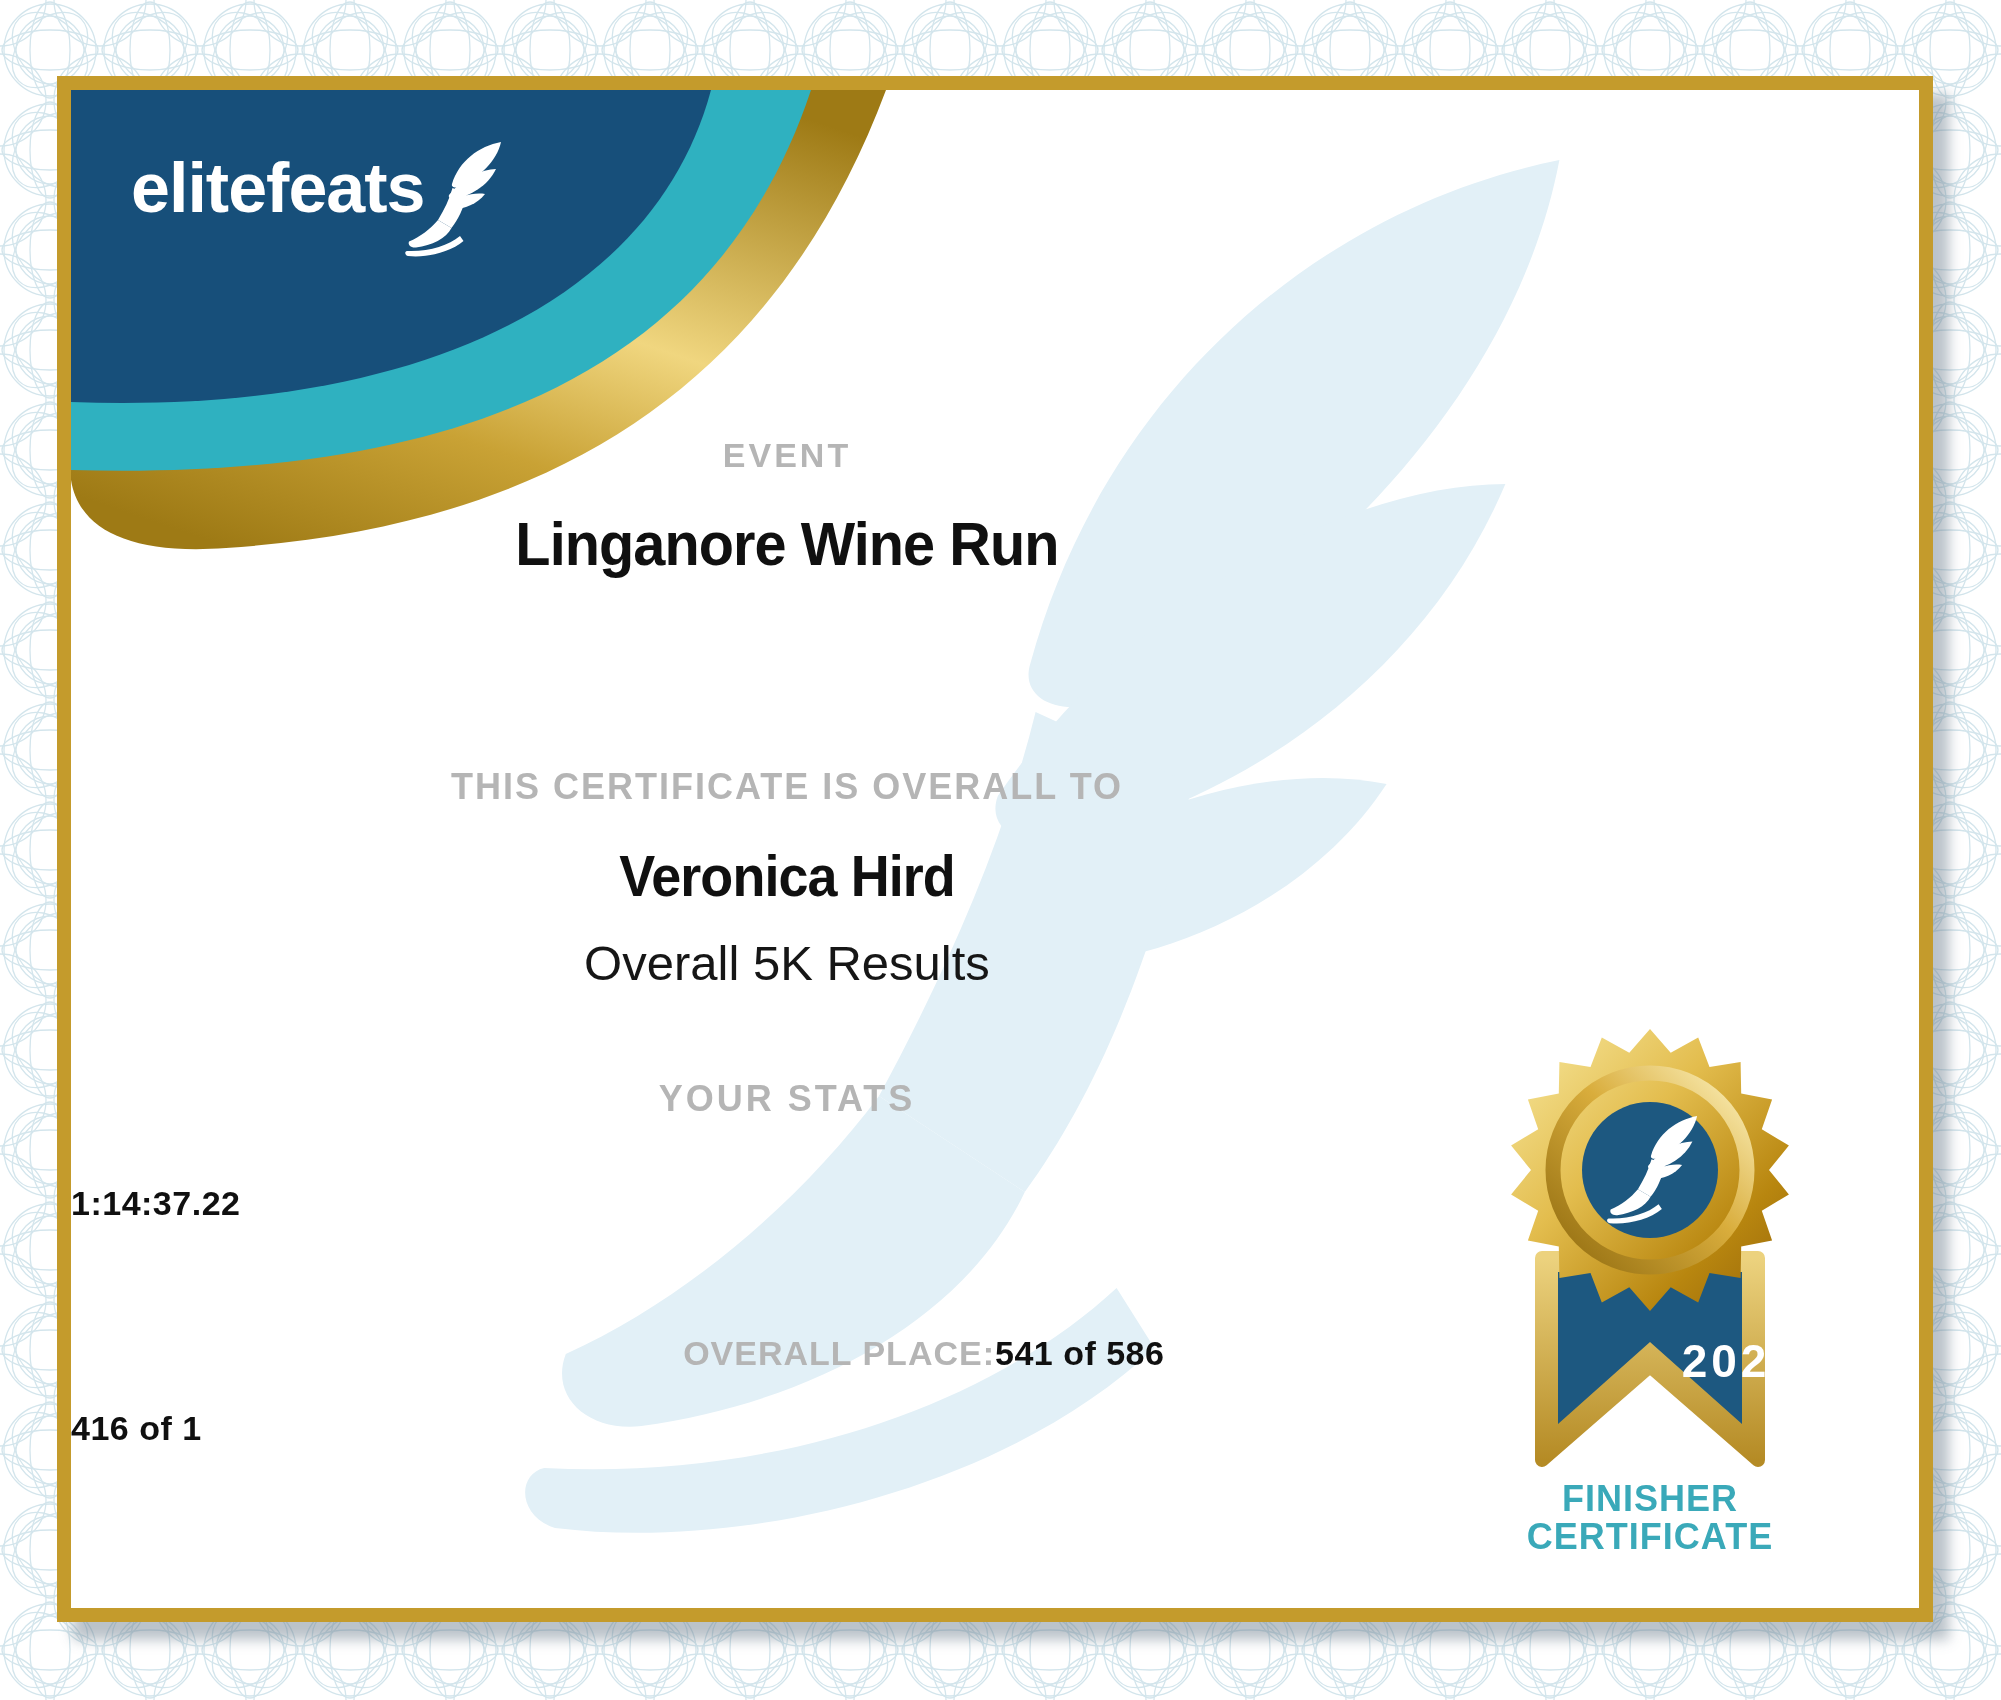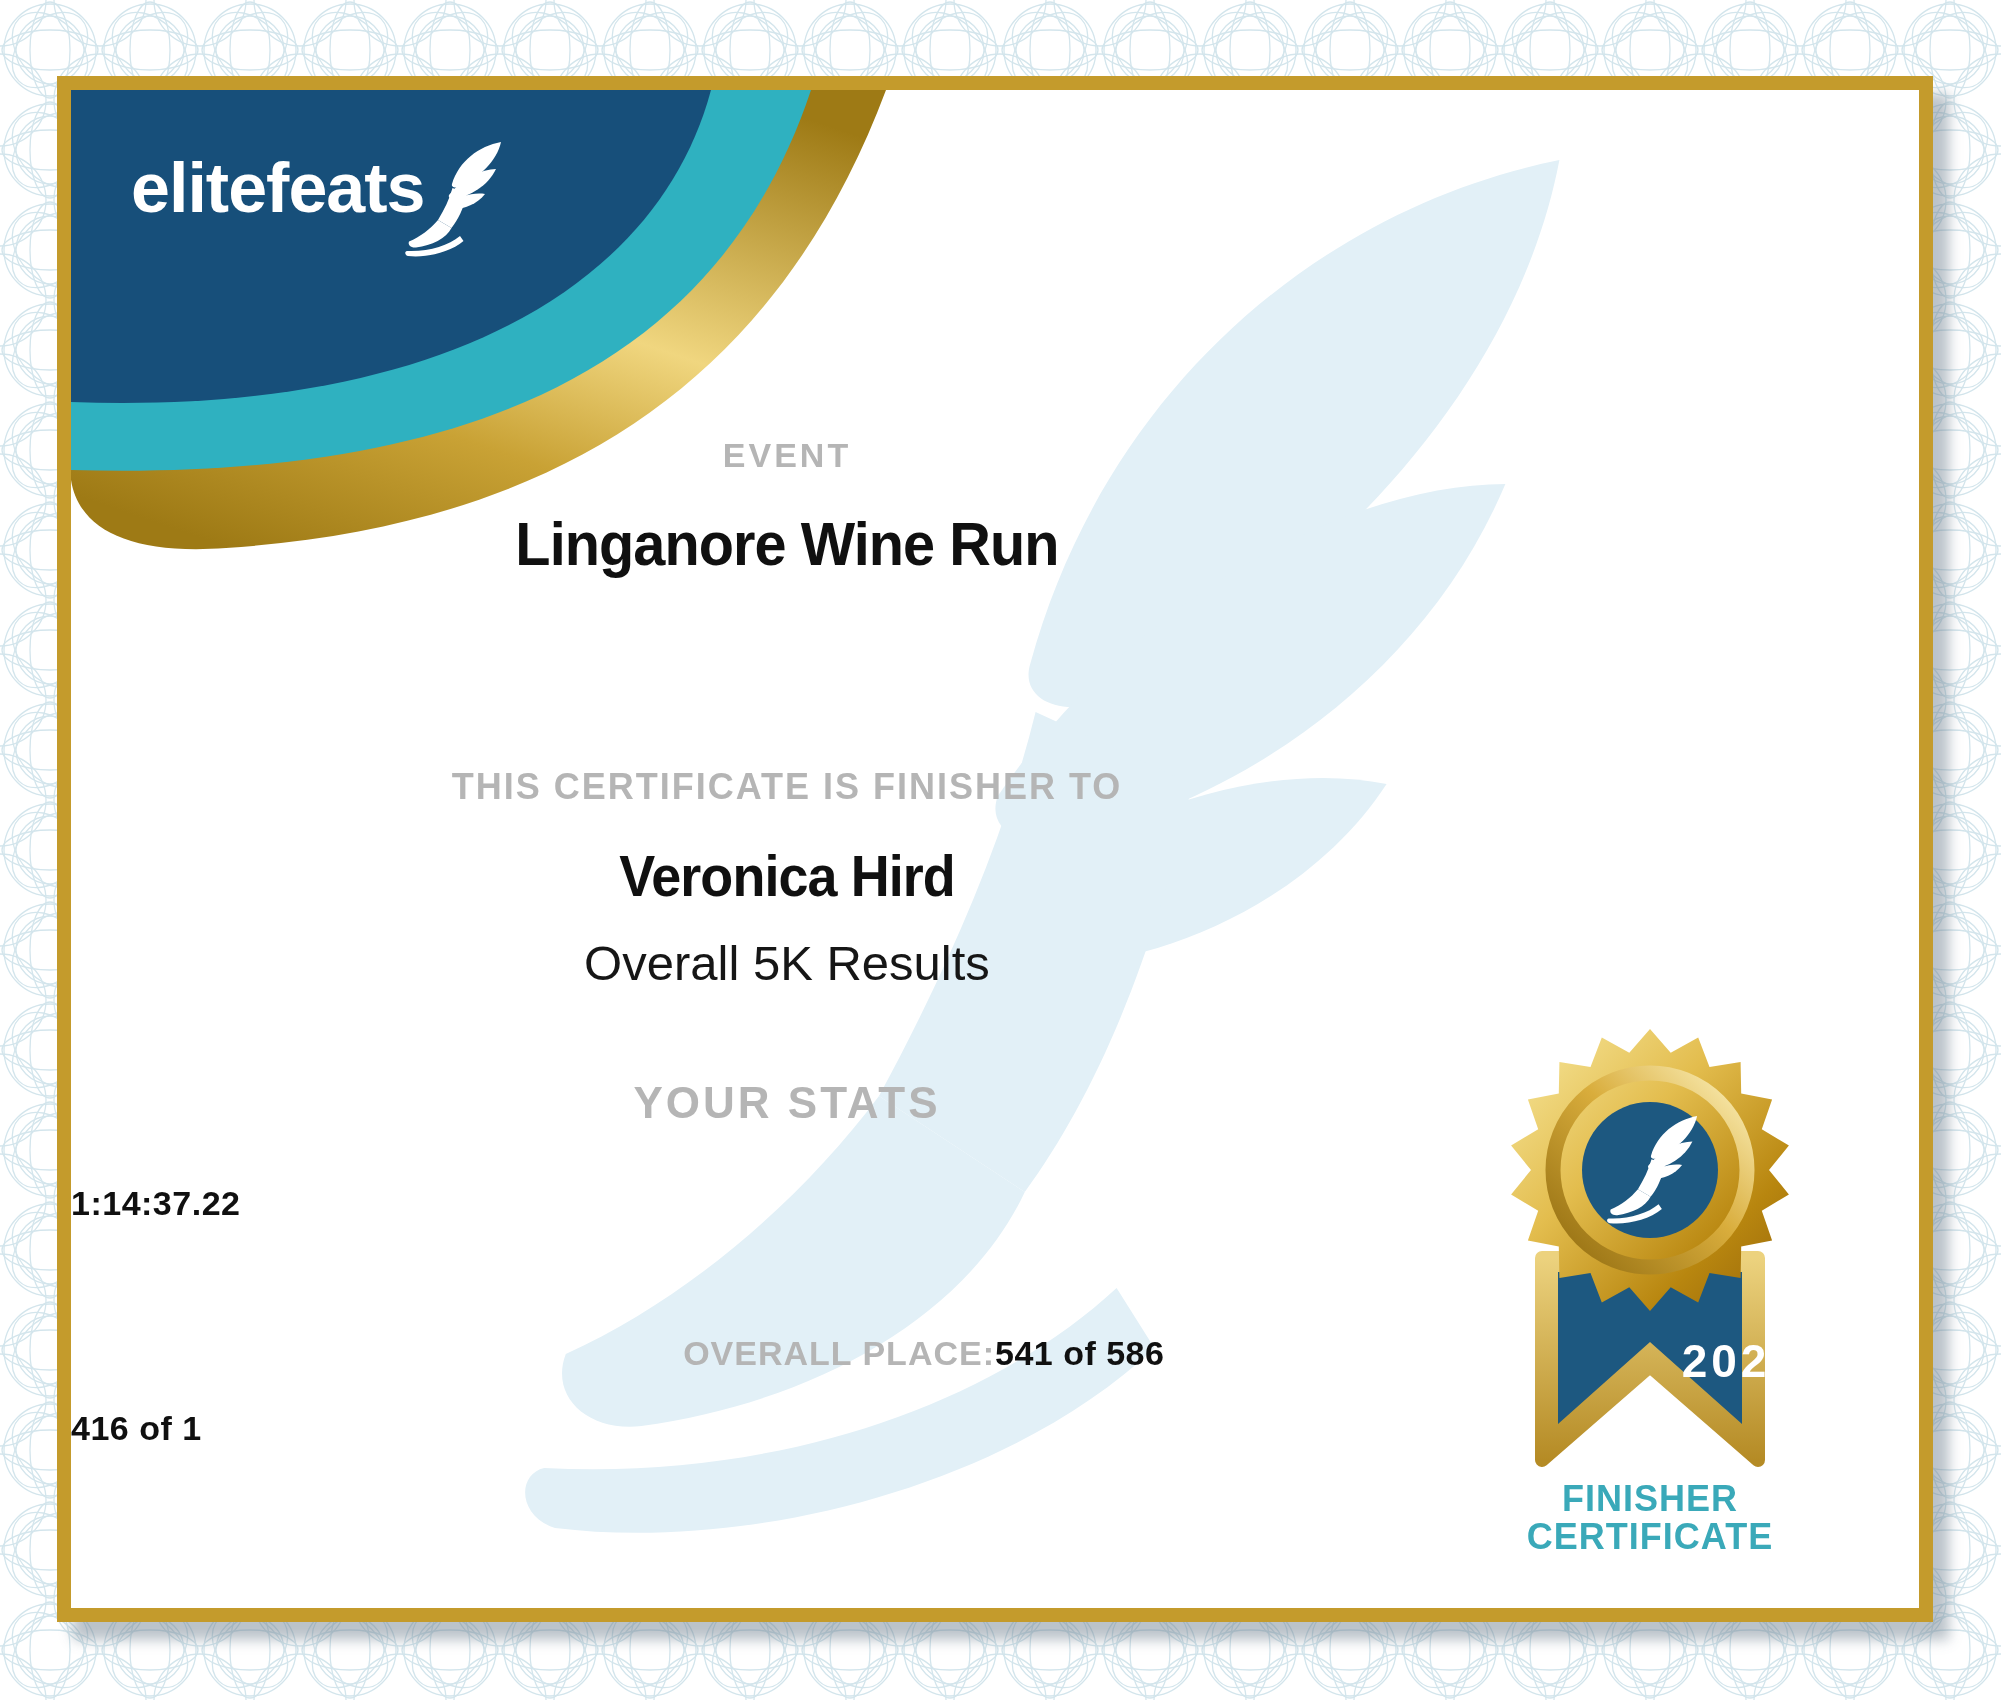--- a/index.html
+++ b/index.html
@@ -33,21 +33,21 @@
   .event-name{
     top:418px;font-size:62px;font-weight:700;color:var(--ink,#101010);
     letter-spacing:-1px;transform:scaleX(.93);transform-origin:center;
   }
   .awarded-label{top:676px;font-size:36px;letter-spacing:2px;}
   .recipient-name{
     top:752px;font-size:58px;font-weight:700;color:var(--ink,#101010);
     letter-spacing:-1px;transform:scaleX(.93);transform-origin:center;
   }
   .result-category{top:845px;font-size:49px;font-weight:400;color:#161616;letter-spacing:0;}
-  .stats-heading{top:988px;font-size:44px;}
+  .stats-heading{top:988px;font-size:36px;}
   .stat-row{left:0;width:1848px;display:flex;align-items:baseline;}
   .stat-row.r1{top:1094px}.stat-row.r2{top:1169px}.stat-row.r3{top:1244px}.stat-row.r4{top:1319px}
   .stat-label{
     width:924px;text-align:right;flex:0 0 924px;
     color:var(--text-gray,#b5b5b5);font-weight:700;font-size:34px;letter-spacing:1px;
   }
   .stat-value{margin-left:0;font-weight:700;font-size:34px;color:var(--ink,#101010);letter-spacing:.5px;}
   .medal-svg{left:1429px;top:930px;}
   .ribbon-year{
     left:1429px;top:1220px;width:300px;text-align:right;
@@ -119,21 +119,21 @@
     </svg>
 
     <div class="logo-text">elitefeats</div>
     <svg class="logo-icon" width="100" height="115" viewBox="0 0 200 230">
       <use href="#wingfoot" fill="#ffffff"></use>
     </svg>
 
     <div class="col">
       <div class="gray-label event-label">EVENT</div>
       <h1 class="event-name">Linganore Wine Run</h1>
-      <div class="gray-label awarded-label">THIS CERTIFICATE IS FINISHER TO</div>
+      <div class="gray-label awarded-label">THIS CERTIFICATE IS OVERALL TO</div>
       <h2 class="recipient-name">Veronica Hird</h2>
       <div class="result-category">Overall 5K Results</div>
       <div class="gray-label stats-heading">YOUR STATS</div>
     </div>
 
     <div class="stat-row r1">
       <span class="stat-value">1:14:37.22</span>
     </div>
     <div class="stat-row r3">
       <span class="stat-label">OVERALL PLACE:</span>

